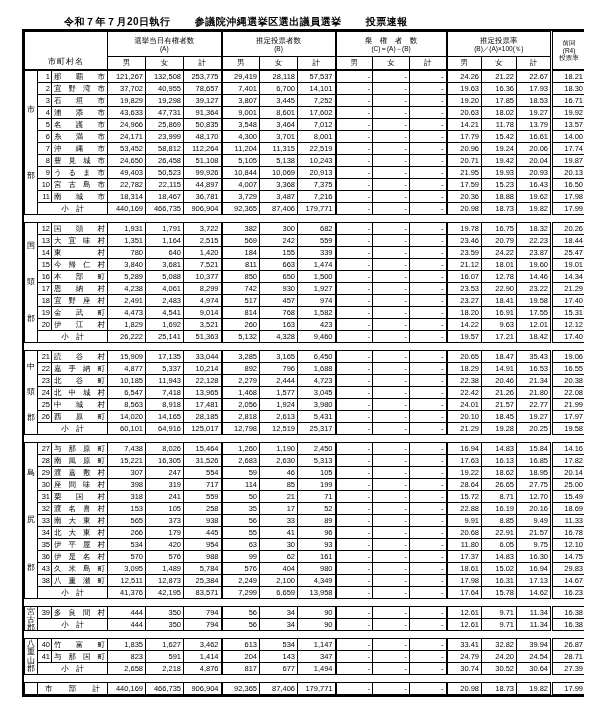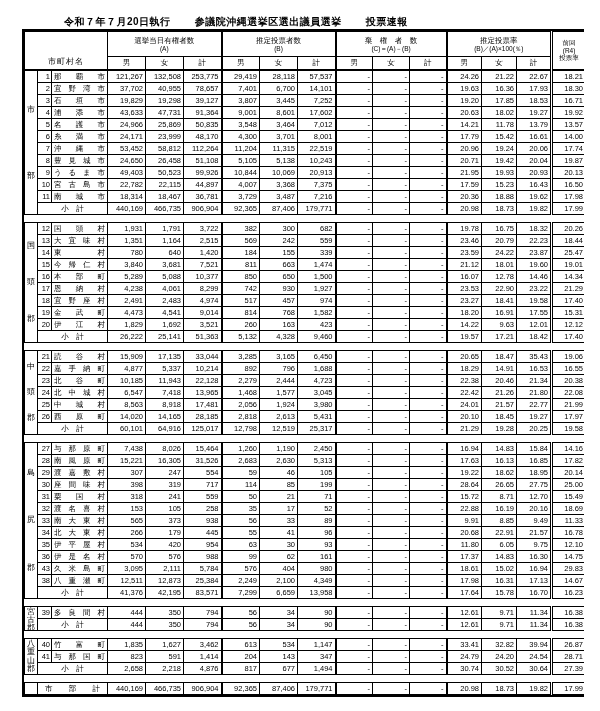--- a/index.html
+++ b/index.html
@@ -878,21 +878,21 @@
             <td class="num">-</td>
             <td class="num gs">17.37</td>
             <td class="num">14.83</td>
             <td class="num">16.30</td>
             <td class="num prev">14.75</td>
           </tr>
           <tr>
             <td class="no">43</td>
             <td class="name">久米島町</td>
             <td class="num">3,095</td>
-            <td class="num">2,111</td>
+            <td class="num">1,489</td>
             <td class="num">5,784</td>
             <td class="num gs">576</td>
             <td class="num">404</td>
             <td class="num">980</td>
             <td class="num gs">-</td>
             <td class="num">-</td>
             <td class="num">-</td>
             <td class="num gs">18.61</td>
             <td class="num">15.02</td>
             <td class="num">16.94</td>
@@ -921,21 +921,21 @@
             <td class="num">42,195</td>
             <td class="num">83,571</td>
             <td class="num gs">7,299</td>
             <td class="num">6,659</td>
             <td class="num">13,958</td>
             <td class="num gs">-</td>
             <td class="num">-</td>
             <td class="num">-</td>
             <td class="num gs">17.64</td>
             <td class="num">15.78</td>
-            <td class="num">16.70</td>
+            <td class="num">14.62</td>
             <td class="num prev">16.23</td>
           </tr>
         </tbody>
       </table>
       <div class="gap"></div>
       <table>
         <colgroup>
           <col style="width: 13px;">
           <col style="width: 14px;">
           <col style="width: 56px;">

